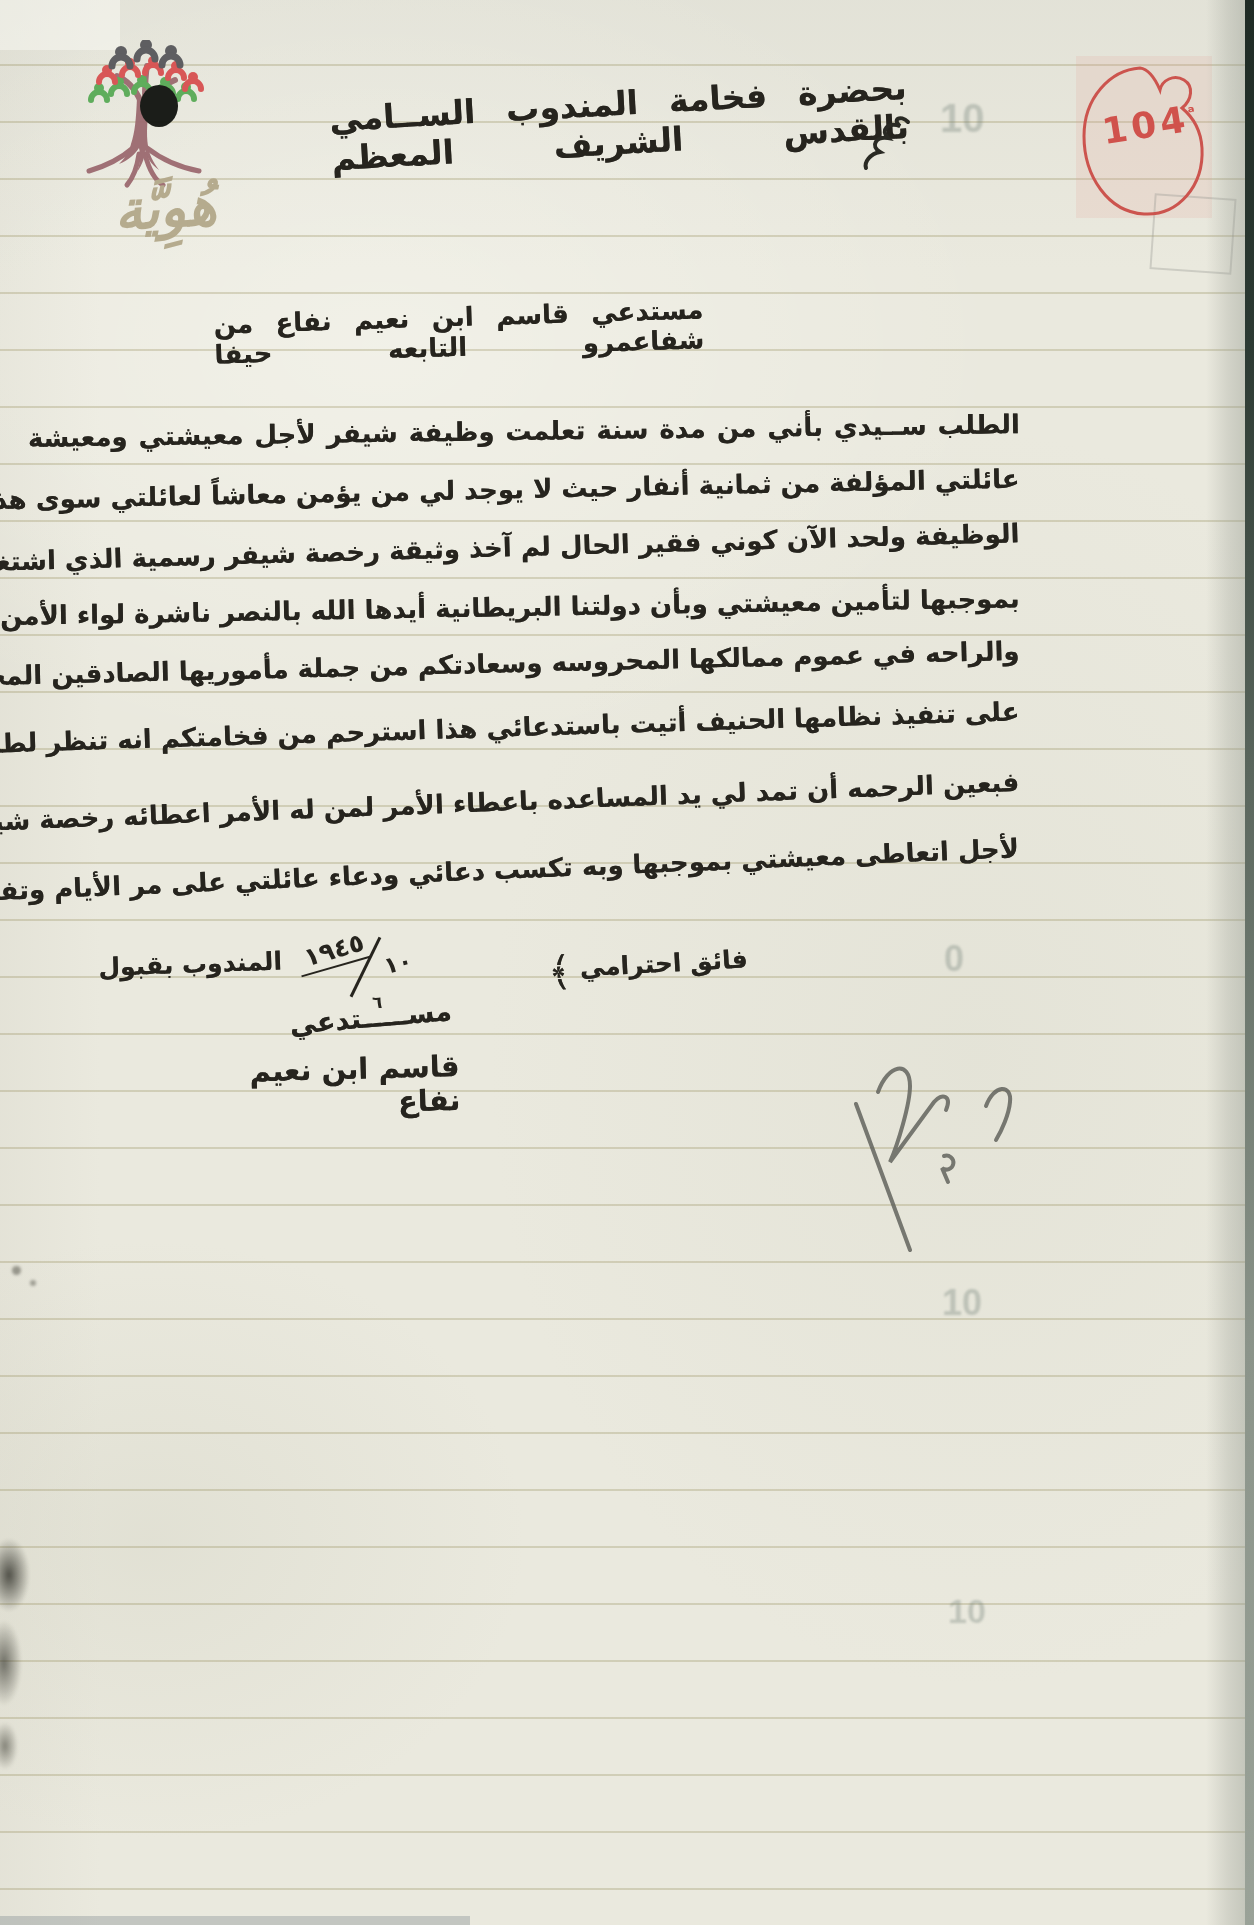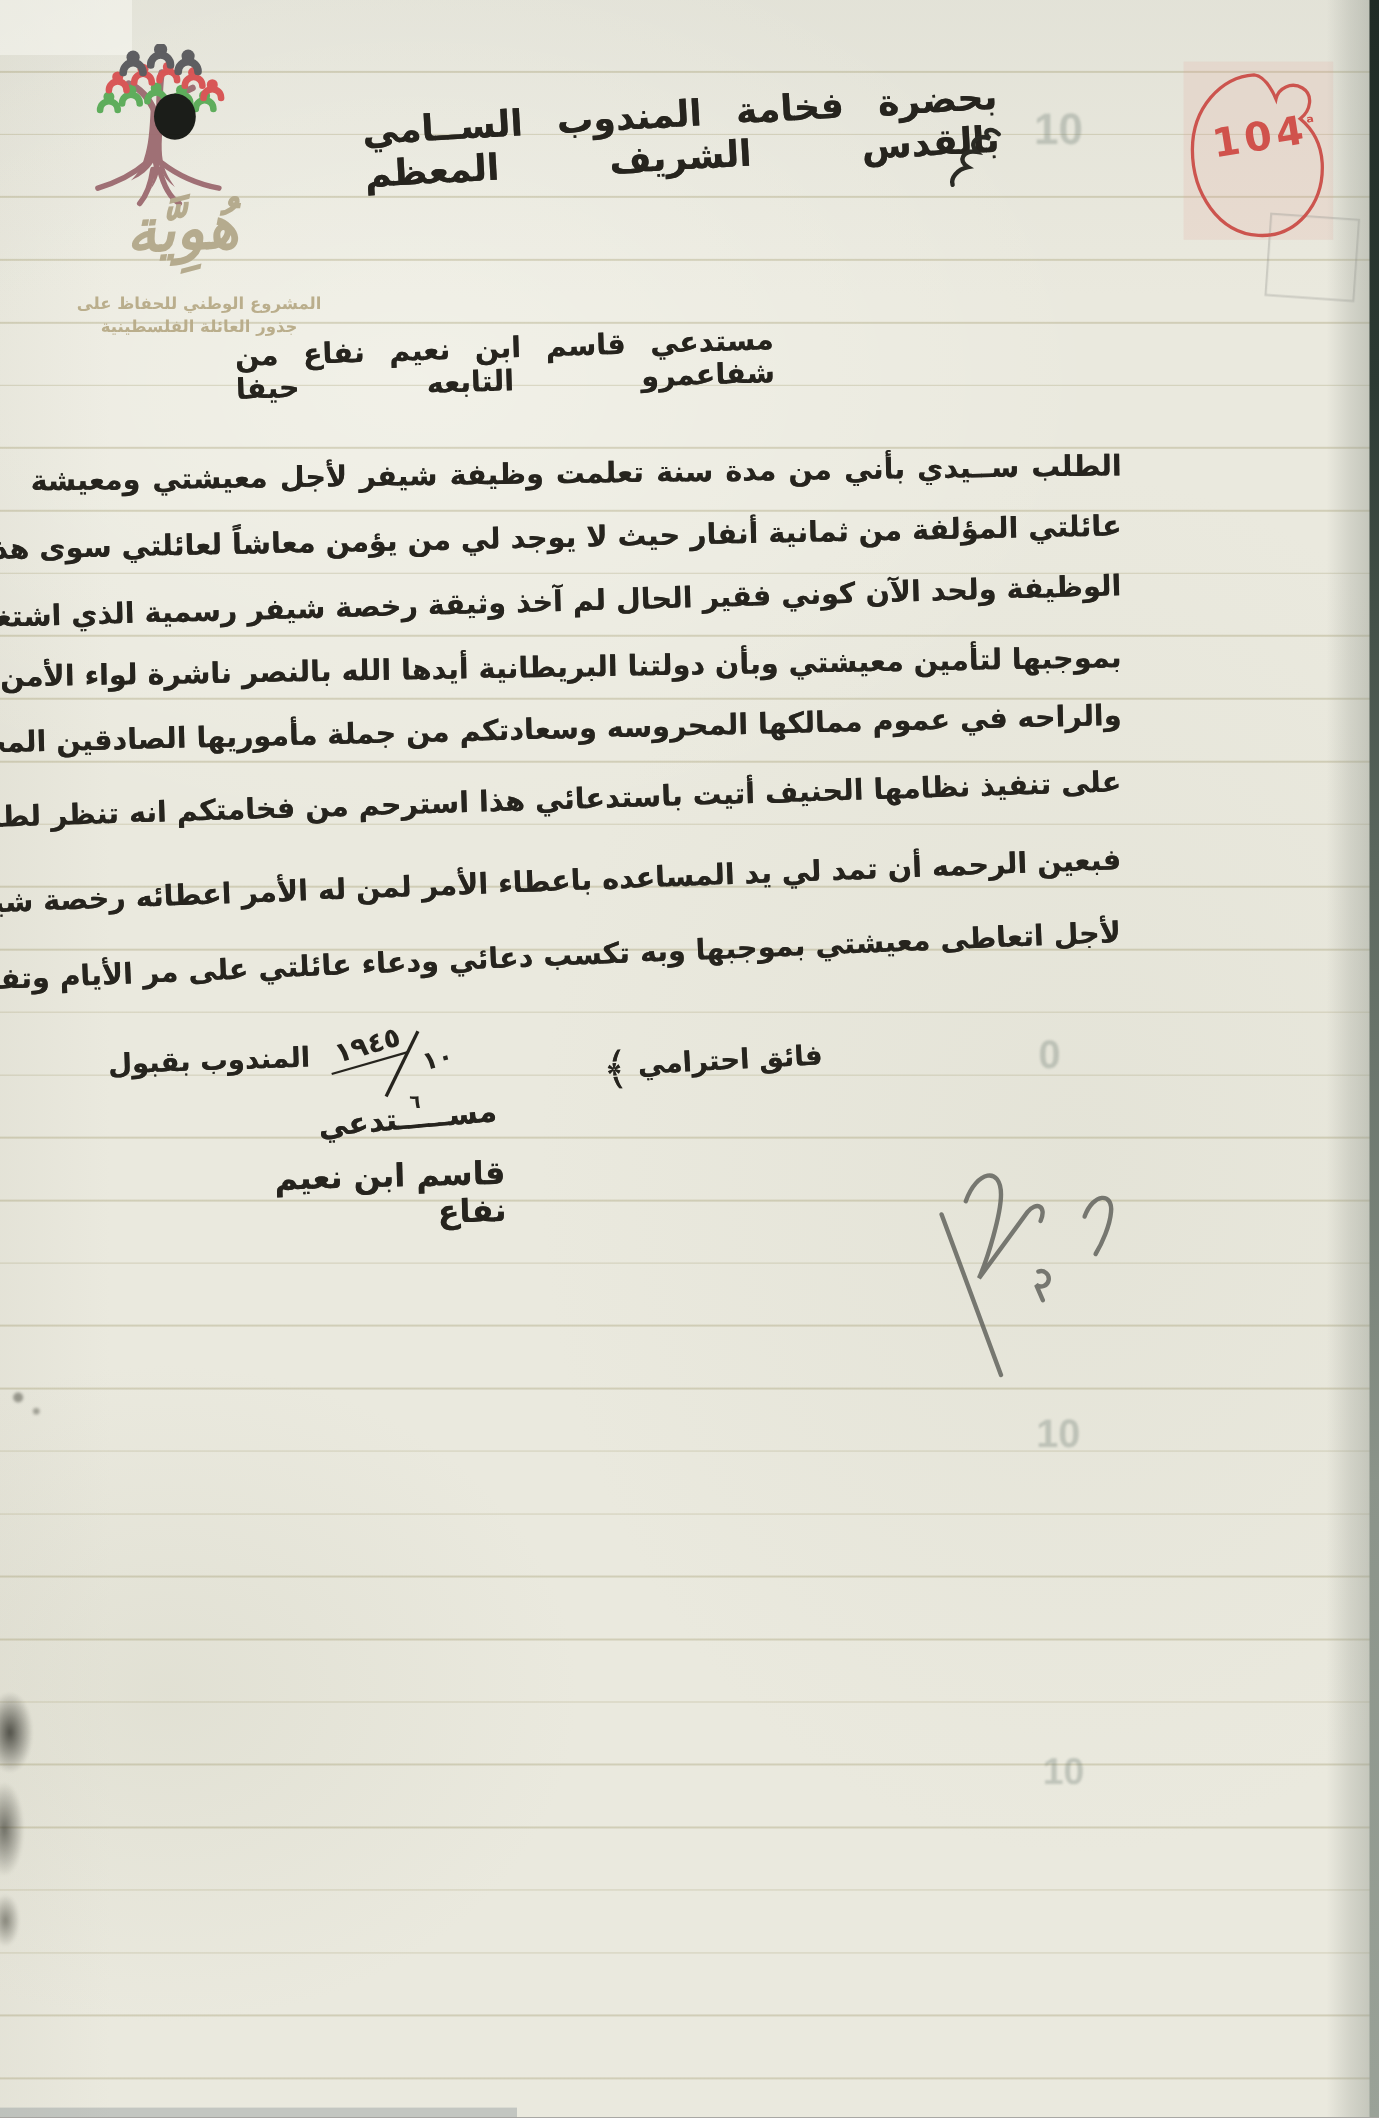--- a/index.html
+++ b/index.html
@@ -164,24 +164,20 @@
             <path d="M27,26 a9,9 0 0 1 18,0"></path>
               <path d="M52,19 a9,9 0 0 1 18,0"></path>
             <path d="M77,25 a9,9 0 0 1 18,0"></path>
           </g>
         </g>
 
         <ellipse cx="74" cy="66" rx="19" ry="21" fill="#11130f"></ellipse>
       </svg>
     </div>
     <div id="wordmark">هُوِيَّة</div>
-    <div id="caption">
-      <div>المشروع الوطني للحفاظ على</div>
-      <div>جذور العائلة الفلسطينية</div>
-    </div>
   </div>
 
   <div id="hdr" class="txt stretch">بحضرة فخامة المندوب الســامي بالقدس الشريف المعظم</div>
 
   <div id="squig">
     <svg width="62" height="64" viewBox="0 0 62 64">
       <path d="M52,10 C44,2 36,8 44,14 C32,10 24,18 32,26 C20,24 14,34 24,40 C14,42 8,50 10,56" fill="none" stroke="#2a2a24" stroke-width="4" stroke-linecap="round"></path>
     </svg>
   </div>
 

